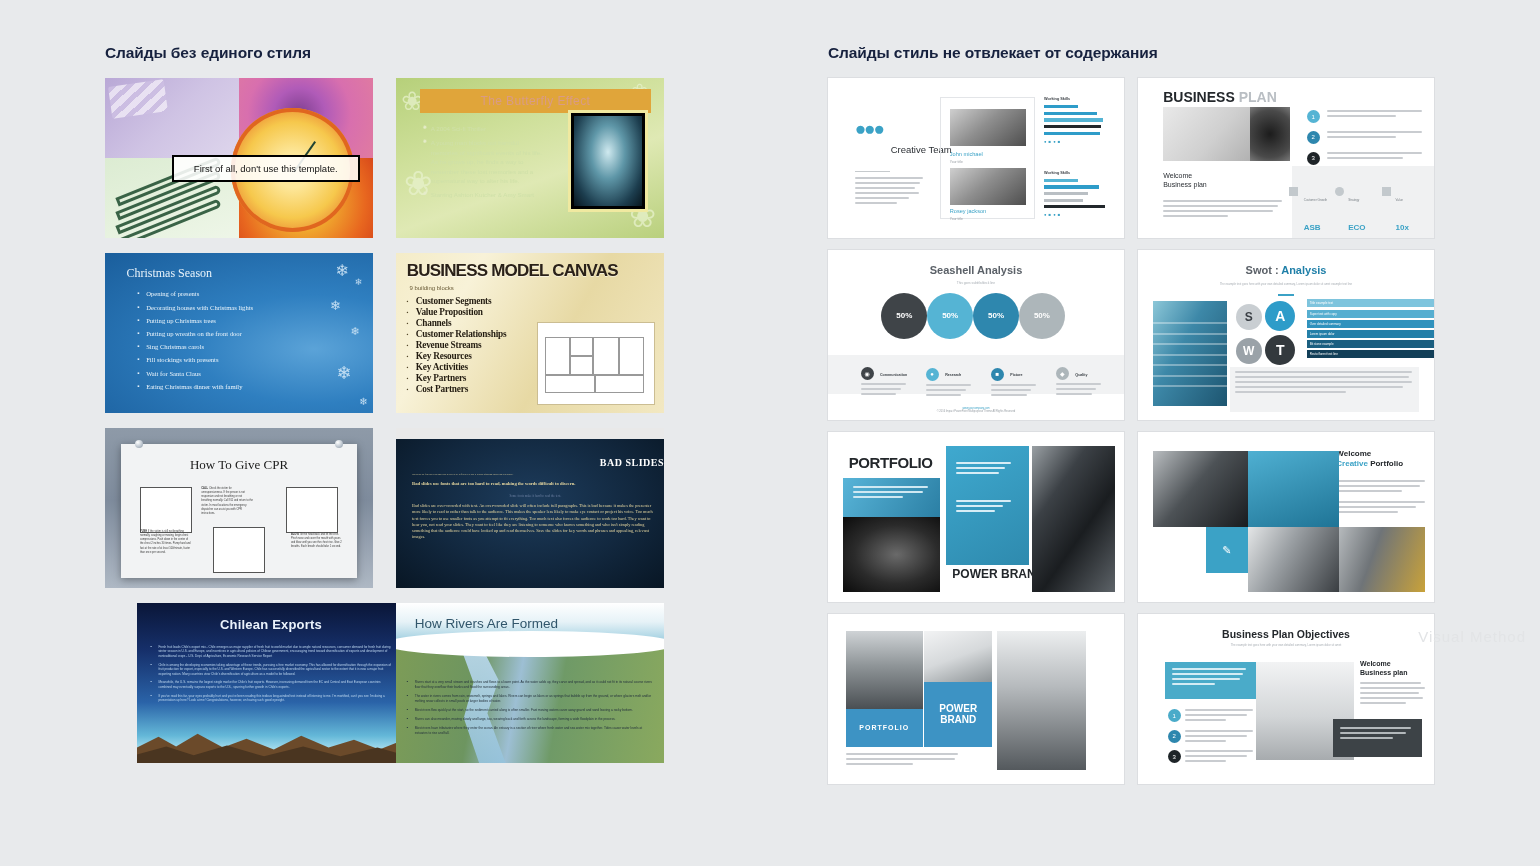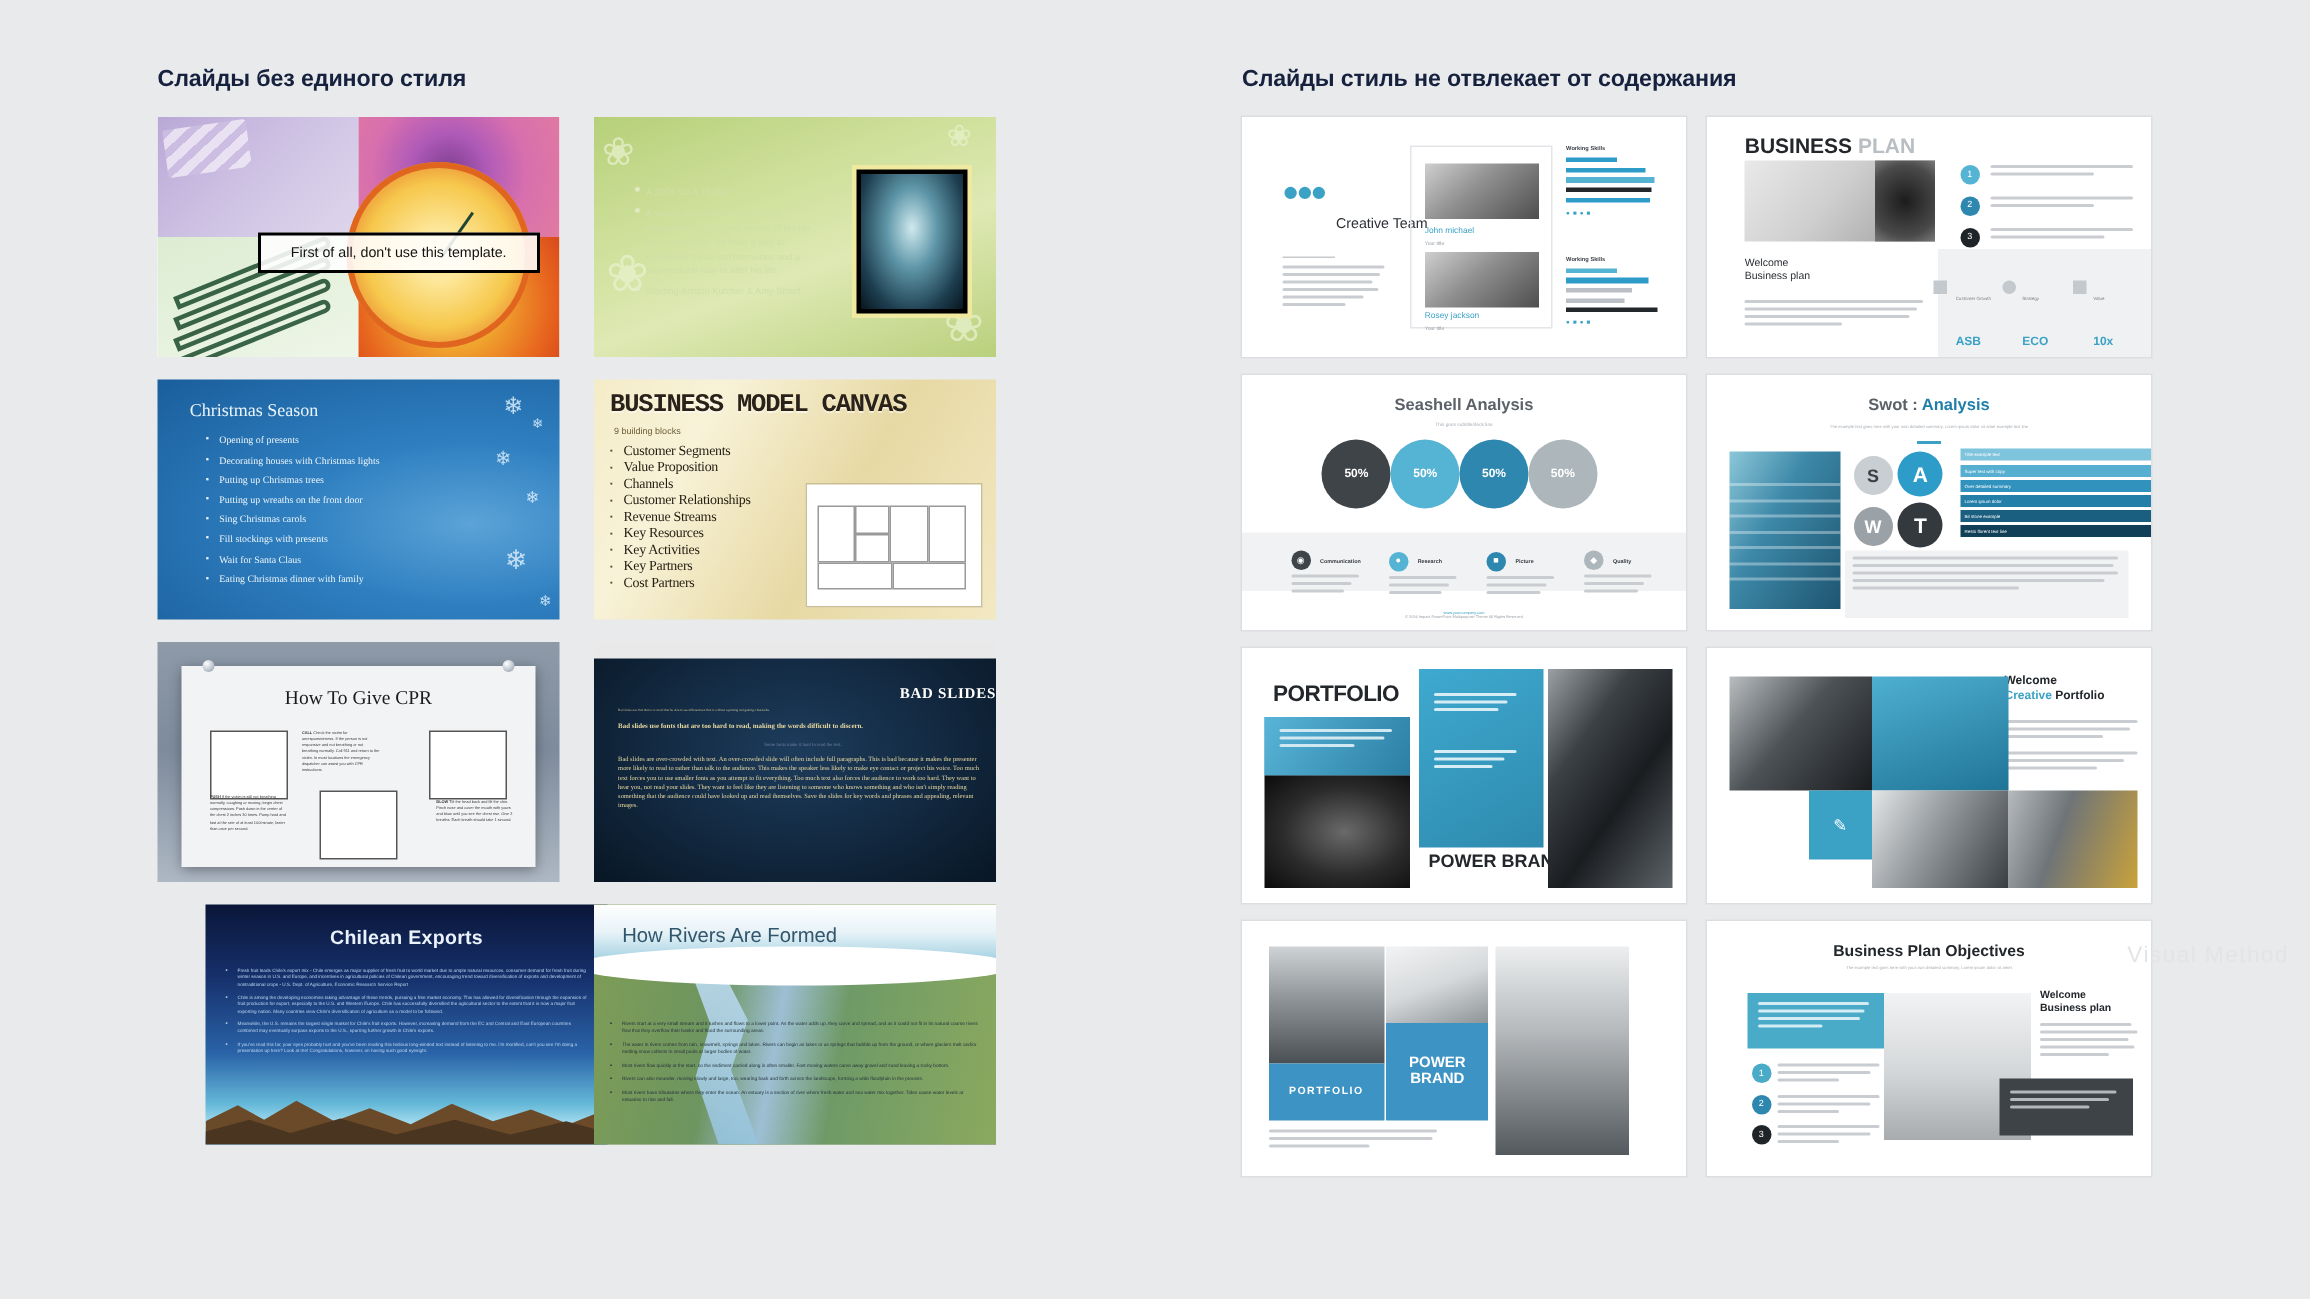--- a/index.html
+++ b/index.html
@@ -80,25 +80,25 @@
     font-family:"Liberation Serif", serif; }
   .s-xmas ul { position:absolute; left:12%; top:24%; right:24%; color:#eaf4fb; font-size:6.6px;
     font-family:"Liberation Serif", serif; line-height:1; }
   .s-xmas li { list-style:none; margin-bottom:6.6px; position:relative; padding-left:9px; }
   .s-xmas li:before { content:"\25AA"; position:absolute; left:0; top:-1px; font-size:6px; }
   .snow { position:absolute; color:#d9ecfa; opacity:.85; }
 
   
   .s-bmc { background: linear-gradient(120deg,#f4ecc8 0%, #f8f2d8 25%, #e7d9a4 60%, #f2e8c2 100%); }
   .s-bmc .bt { position:absolute; left:4%; top:5%; right:3%; font-size:17px; color:#2a2118;
-    font-family:Liberation Mono, monospace; font-weight:bold; letter-spacing:-0.8px;
+    font-family:Liberation Sans, sans-serif; font-weight:bold; letter-spacing:-0.8px;
     text-shadow: 0 1px 0 #fff8; }
   .s-bmc .bs { position:absolute; left:5%; top:20%; font-size:6px; color:#6a5c38; }
   .s-bmc ul { position:absolute; left:4%; top:27%; width:58%; font-size:9.3px; color:#241d12;
-    font-family:"Liberation Serif", serif; font-weight:normal; line-height:1.18; letter-spacing:-0.2px; }
+    font-family:"Liberation Serif", serif; font-weight:bold; line-height:1.18; letter-spacing:-0.2px; }
   .s-bmc li { list-style:none; position:relative; padding-left:9px; }
   .s-bmc li:before { content:"\25AA"; position:absolute; left:0; font-size:5px; top:3px; color:#574a2c; }
   .bmc-img { position:absolute; right:3.5%; top:43%; width:44%; height:52%; background:#fff;
     border:1px solid #cbbd92; }
   .bmc-img .cell { position:absolute; border:1px solid #999; }
 
   
   .s-cpr { background: linear-gradient(180deg,#8e9aa8 0%, #7e8b9c 45%, #aeb8c4 100%); }
   .cpr-board { position:absolute; left:6%; top:10%; right:6%; bottom:6%; background:#f2f3f4;
     box-shadow: 0 2px 8px rgba(0,0,0,.35); }
@@ -254,20 +254,21 @@
           <span>First of all, don't use this template.</span>
         </div>
       </div>
 
       <div class="slide s-butterfly">
         <div class="bf" style="left:2%;top:6%">❀</div>
         <div class="bf" style="left:3%;top:55%;font-size:34px">❀</div>
         <div class="bf" style="right:26%;top:50%;font-size:30px">❀</div>
         <div class="bf" style="right:3%;bottom:4%;font-size:32px">❀</div>
         <div class="bf" style="right:6%;top:2%;font-size:20px">❀</div>
+        <div class="bf-title">The Butterfly Effect</div>
         <ul class="bf-list">
           <li>A 2004 Sci-fi Thriller</li>
           <li>A young man blocks out harmful memories of significant events of his life. As he grows up, he finds a way to remember these lost memories and a supernatural way to alter his life.</li>
           <li>Starring Ashton Kutcher &amp; Amy Smart</li>
         </ul>
         <div class="poster">
             <div class="pimg"></div>
           </div>
       </div>
 

